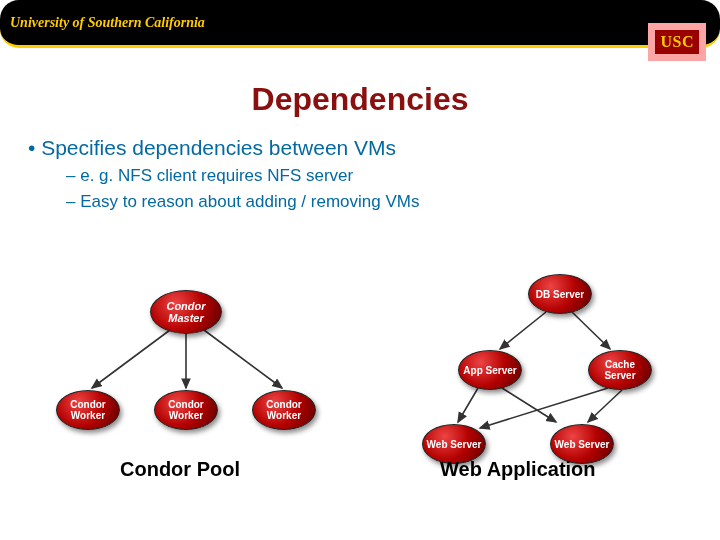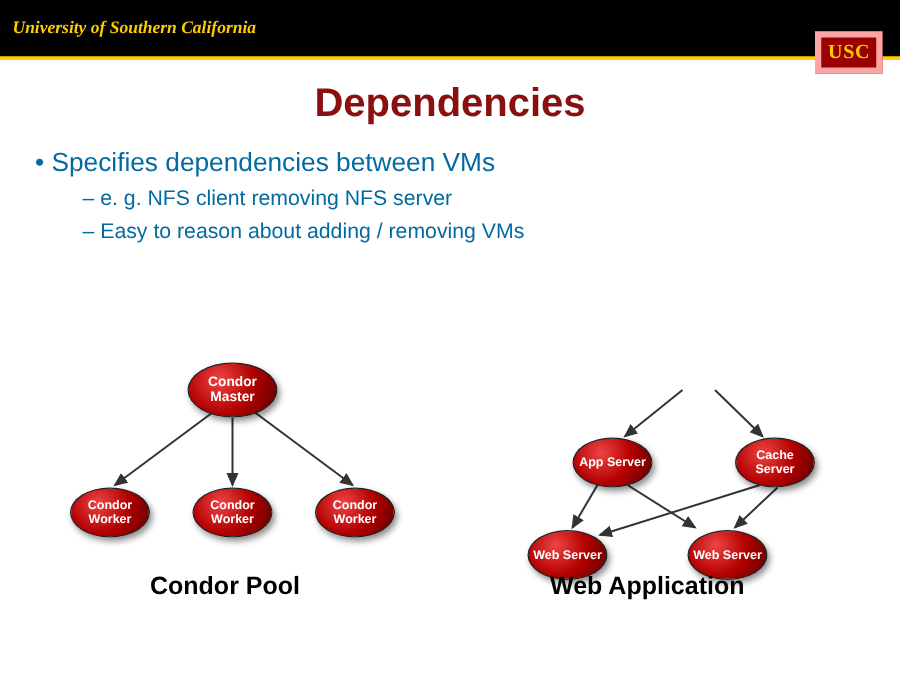--- a/index.html
+++ b/index.html
@@ -13,49 +13,50 @@
   }
   .header {
     width: 100%;
     height: 48px;
     background: #000;
     border-bottom: 3px solid #ffcc00;
     display: flex;
     justify-content: space-between;
     align-items: center;
     padding: 0 14px 0 10px;
+    border-radius: 19px;
   }
   .univ {
     color: #ffcc00;
     font-family: Georgia, 'Times New Roman', serif;
     font-style: italic;
     font-weight: bold;
     font-size: 14px;
   }
   .logo {
     display: flex;
     align-items: center;
   }
   .logo-box {
     background: #990000;
     color: #ffcc00;
     font-family: Georgia, 'Times New Roman', serif;
     font-weight: bold;
     font-size: 16px;
     padding: 3px 5px;
-    border: 5px solid #fca5a5;
+    border: 7px solid #fca5a5;
     letter-spacing: 0.5px;
     margin-top: 39px;
   }
   .title {
     text-align: center;
     font-size: 32px;
     color: #8a0f0f;
     font-family: Arial, sans-serif;
-    margin-top: 16px;
+    margin-top: 33px;
     margin-bottom: 18px;
   }
   .content {
     padding: 0 28px;
     color: #0369a1;
   }
   .b1 {
     font-size: 21px;
     margin-bottom: 6px;
   }
@@ -112,21 +113,21 @@
   <div class="univ">University of Southern California</div>
   <div class="logo">
     <div class="logo-box">USC</div>
   </div>
 </div>
 
 <h1 class="title">Dependencies</h1>
 
 <div class="content">
   <div class="b1">Specifies dependencies between VMs</div>
-  <div class="b2">e. g. NFS client removing NFS server</div>
+  <div class="b2">e. g. NFS client requires NFS server</div>
   <div class="b2">Easy to reason about adding / removing VMs</div>
 </div>
 
 <div class="diagrams">
 
   <svg class="arrows" width="720" height="210" style="position:absolute;left:0;top:0">
     <defs>
       <marker id="ah" markerWidth="8" markerHeight="8" refX="6" refY="3" orient="auto">
         <polygon points="0 0, 7 3, 0 6"></polygon>
       </marker>
@@ -142,25 +143,26 @@
 
     <line x1="478" y1="106" x2="458" y2="140" marker-end="url(#ah)"></line>
 
     <line x1="502" y1="106" x2="556" y2="140" marker-end="url(#ah)"></line>
 
     <line x1="608" y1="106" x2="480" y2="146" marker-end="url(#ah)"></line>
 
     <line x1="622" y1="108" x2="588" y2="140" marker-end="url(#ah)"></line>
   </svg>
 
-  <div class="node big" style="left:150px; top:8px;">Condor Master</div>
+  <div class="node big" style="left:150px; top:8px;font-style:italic;">Condor Master</div>
   <div class="node small" style="left:56px;  top:108px;">Condor Worker</div>
   <div class="node small" style="left:154px; top:108px;">Condor Worker</div>
   <div class="node small" style="left:252px; top:108px;">Condor Worker</div>
   <div class="dlabel" style="left:120px; top:176px;">Condor Pool</div>
 
+  <div class="node small" style="left:528px; top:-8px;">DB Server</div>
   <div class="node small" style="left:588px; top:68px;">Cache Server</div>
   <div class="node small" style="left:458px; top:68px;">App Server</div>
   <div class="node small" style="left:422px; top:142px;">Web Server</div>
   <div class="node small" style="left:550px; top:142px;">Web Server</div>
   <div class="dlabel" style="left:440px; top:176px;">Web Application</div>
 
 </div>
 
 </body></html>

